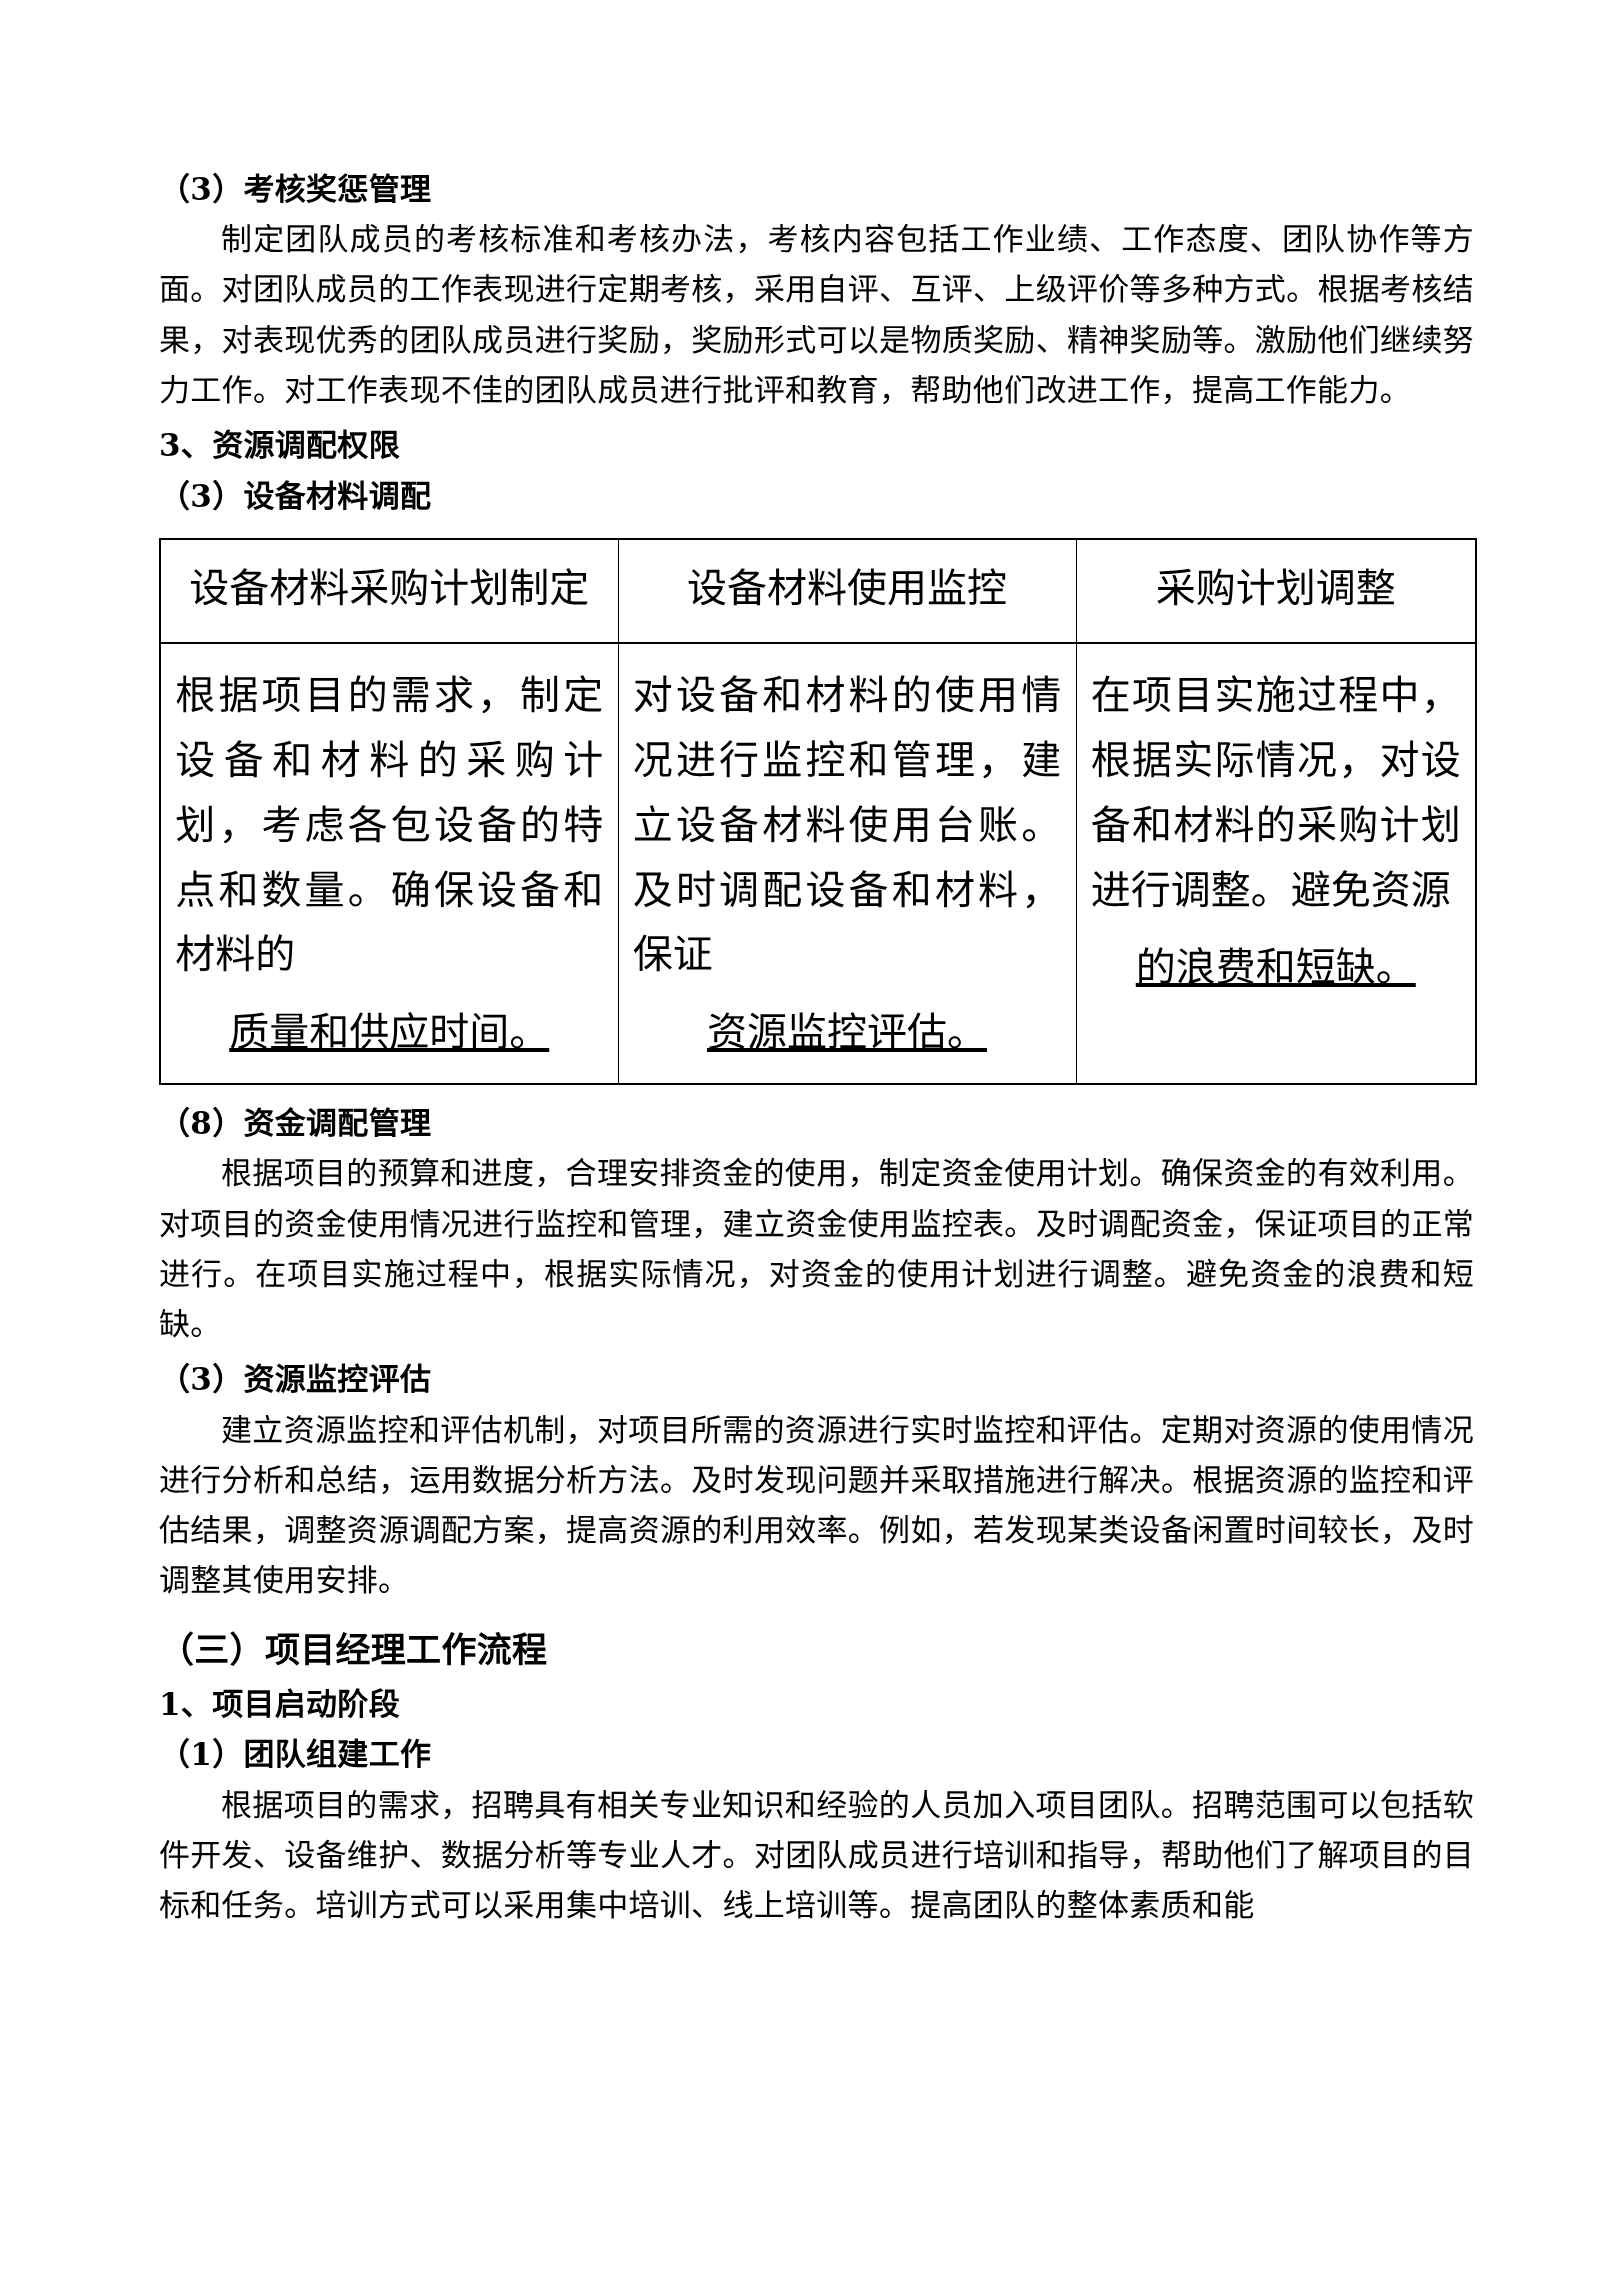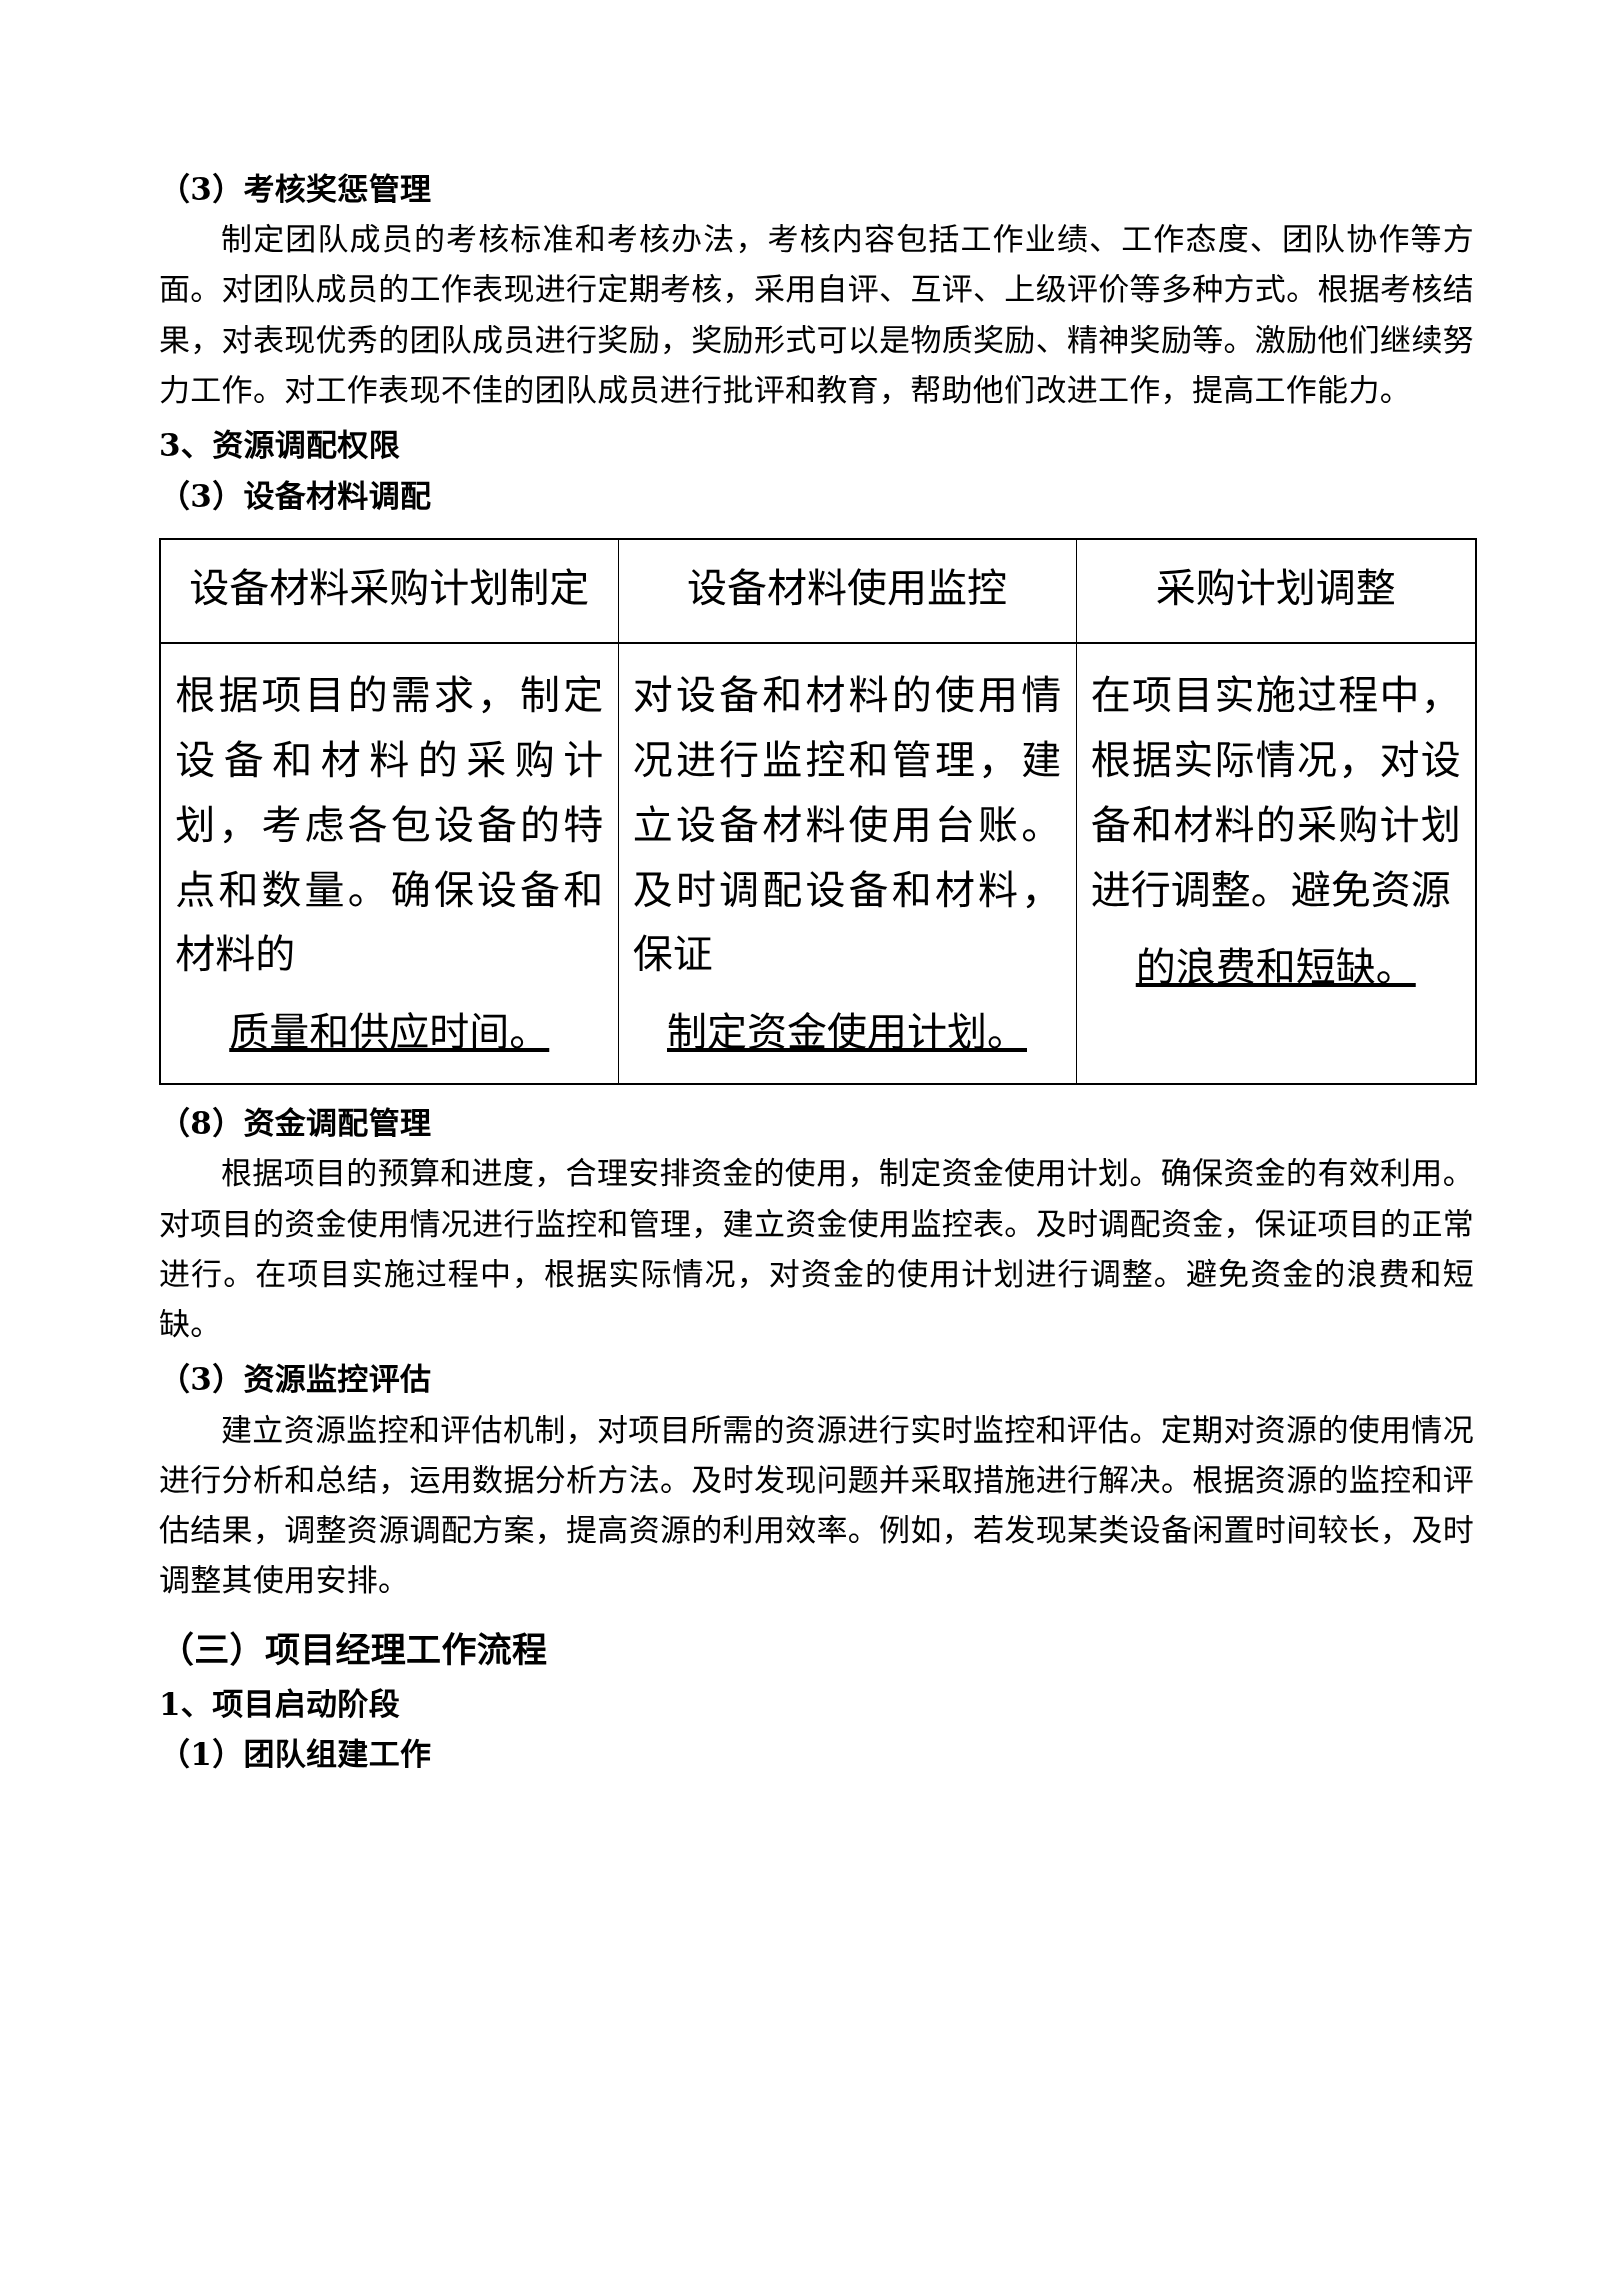--- a/index.html
+++ b/index.html
@@ -136,21 +136,21 @@
       </tr>
     </thead>
     <tbody>
       <tr>
         <td>
           <p class="cell-body">根据项目的需求，制定设备和材料的采购计划，考虑各包设备的特点和数量。确保设备和材料的</p>
           <p class="cell-tail">质量和供应时间。</p>
         </td>
         <td>
           <p class="cell-body">对设备和材料的使用情况进行监控和管理，建立设备材料使用台账。及时调配设备和材料，保证</p>
-          <p class="cell-tail">制定资金使用计划。</p>
+          <p class="cell-tail">资源监控评估。</p>
         </td>
         <td>
           <p class="cell-body">在项目实施过程中，根据实际情况，对设备和材料的采购计划进行调整。避免资源</p>
           <p class="cell-tail">的浪费和短缺。</p>
         </td>
       </tr>
     </tbody>
   </table>
 
   <h3 class="heading">（8）资金调配管理</h3>
@@ -164,15 +164,16 @@
   <p class="para">建立资源监控和评估机制，对项目所需的资源进行实时监控和评估。定期对资源的使用情况进行分析和总结，运用数据分析方法。及时发现问题并采取措施进行解决。根据资源的监控和评估结果，调整资源调配方案，提高资源的利用效率。例如，若发现某类设备闲置时间较长，及时调整其使用安排。</p>
 
   <div class="gap-md"></div>
 
   <h2 class="section-heading">（三）项目经理工作流程</h2>
 
   <h3 class="sub-heading">1、项目启动阶段</h3>
 
   <h3 class="heading">（1）团队组建工作</h3>
 
+  <p class="para">根据项目的需求，招聘具有相关专业知识和经验的人员加入项目团队。招聘范围可以包括软件开发、设备维护、数据分析等专业人才。对团队成员进行培训和指导，帮助他们了解项目的目标和任务。培训方式可以采用集中培训、线上培训等。提高团队的整体素质和能</p>
 
 </div>
 
 
 </body></html>

